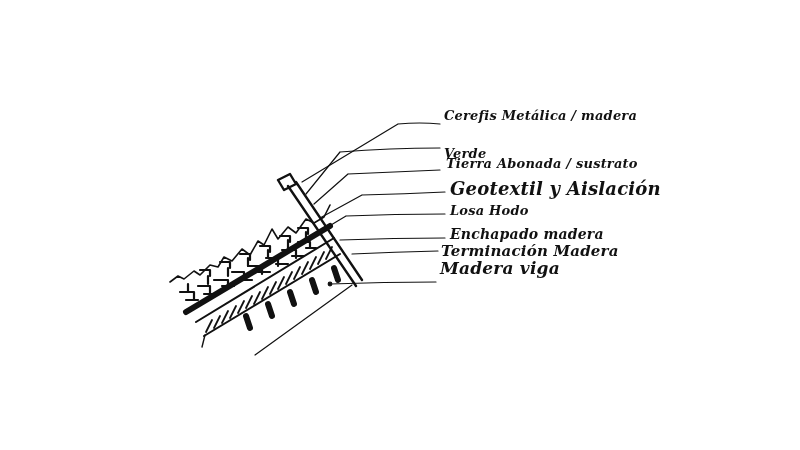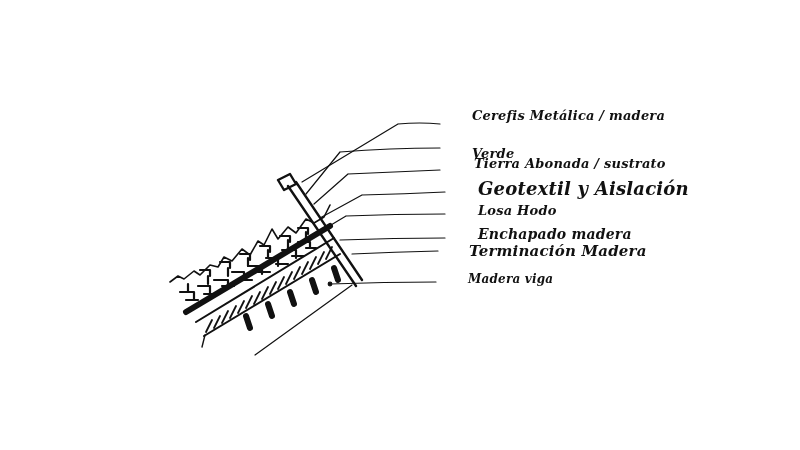--- a/index.html
+++ b/index.html
@@ -1,21 +1,21 @@
 <!DOCTYPE html>
 <html><head>
   <meta charset="utf-8">
   <style>
     html, body { margin: 0; padding: 0; background: #ffffff; }
     body { width: 800px; height: 450px; position: relative; overflow: hidden;
            font-family: "DejaVu Sans", sans-serif; }
     svg.sketch { position: absolute; left: 0; top: 0; }
     .label { position: absolute; color: #111; font-family: "DejaVu Serif", serif;
              font-style: italic; font-weight: bold; white-space: nowrap;
-             letter-spacing: 0.2px; margin-left: 28px; }
+             letter-spacing: 0.2px; }
   </style>
 </head>
 <body>
 
 <svg class="sketch" width="800" height="450" viewBox="0 0 800 450">
   <g stroke="#111" fill="none" stroke-linecap="round" stroke-linejoin="round">
 
     <path stroke-width="1.6" d="M170,282 l8,-6 l6,3 l10,-8 l6,4 l10,-10 l8,2 l6,-10 l8,4 l10,-12 l8,6 l8,-14 l6,4 l8,-16 l6,10 l10,-12 l8,6 l10,-14 l8,4 l10,-6 l6,-12"></path>
 
     <g stroke-width="2.2">
@@ -56,13 +56,13 @@
   </g>
 </svg>
 
 <div class="label" style="left:444px;top:108px;font-size:13px;">Cerefis Metálica / madera</div>
 <div class="label" style="left:444px;top:146px;font-size:13px;">Verde</div>
 <div class="label" style="left:446px;top:156px;font-size:13px;text-align:right;">Tierra Abonada / sustrato</div>
 <div class="label" style="left:450px;top:178px;font-size:18px;">Geotextil y Aislación</div>
 <div class="label" style="left:450px;top:203px;font-size:13px;">Losa Hodo</div>
 <div class="label" style="left:450px;top:226px;font-size:14px;">Enchapado madera</div>
 <div class="label" style="left:441px;top:242px;font-size:15px;">Terminación Madera</div>
-<div class="label" style="left:440px;top:272px;font-size:12px;">Madera viga</div>
+<div class="label" style="left:440px;top:258px;font-size:17px;">Madera viga</div>
 
 </body></html>

